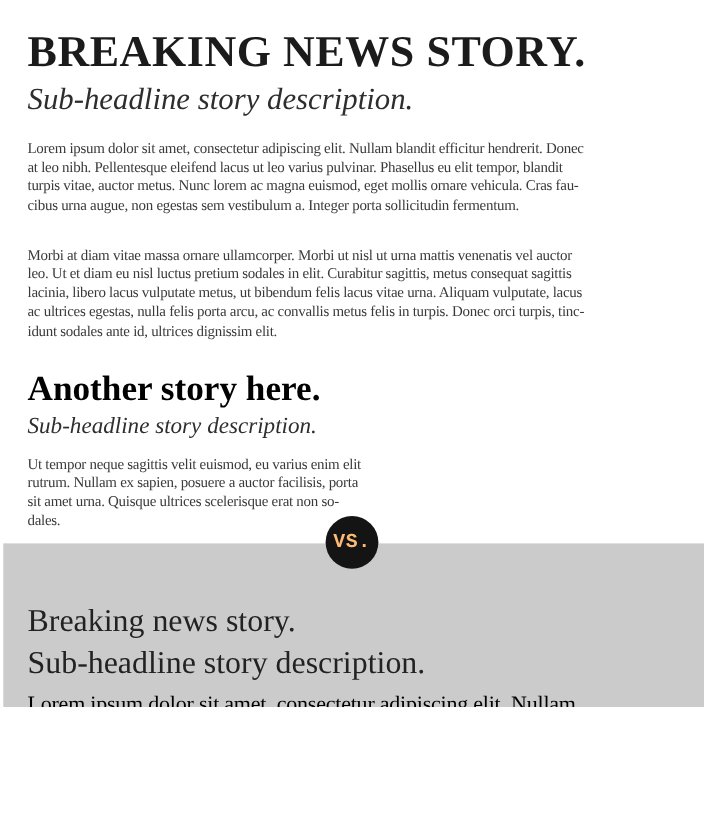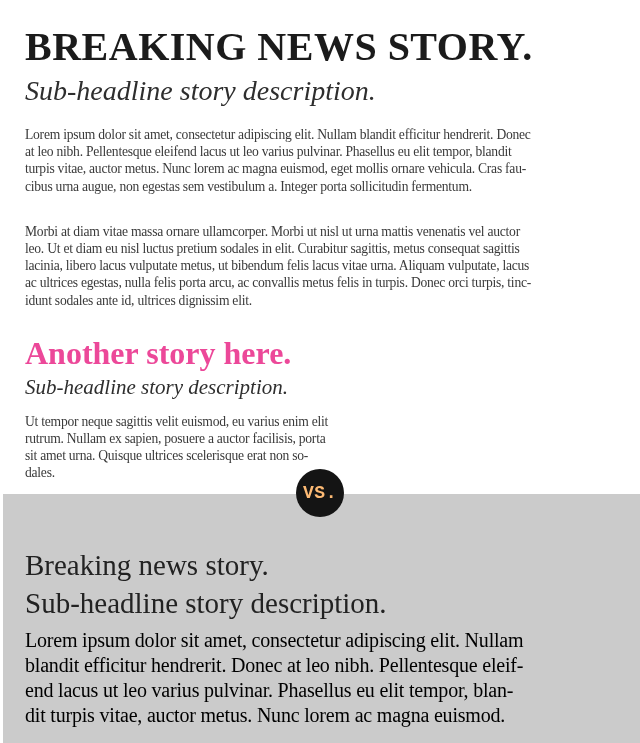--- a/index.html
+++ b/index.html
@@ -1,18 +1,18 @@
 <!DOCTYPE html>
 <html><head>
 <meta charset="utf-8">
 <style>
   html,body{margin:0;padding:0;background:#ffffff;}
   .page{
     position:relative;
-    width:640px;height:743px;
+    width:640px;height:643px;
     background:#ffffff;
     font-family:"Liberation Serif", serif;
     overflow:hidden;
   }
   .top-section{
     position:absolute;top:0;left:0;right:0;height:494px;
     padding:25px 10px 0 25px;
     box-sizing:border-box;
     background:#ffffff;
     overflow:hidden;
@@ -39,21 +39,21 @@
     line-height:17.2px;
     color:#3a3a3a;
     letter-spacing:-0.25px;
     white-space:pre;
   }
   .body-copy.second{margin-top:28px;}
   .story2-headline{
     margin:27px 0 0 0;
     font-size:32px;line-height:34px;
     font-weight:700;
-    color:#ec4899;
+    color:#000000;
     white-space:pre;
   }
   .story2-subheadline{
     margin:6px 0 0 0;
     font-size:21px;line-height:23px;
     font-style:italic;
     font-weight:400;
     color:#2e2e2e;
     white-space:pre;
   }

